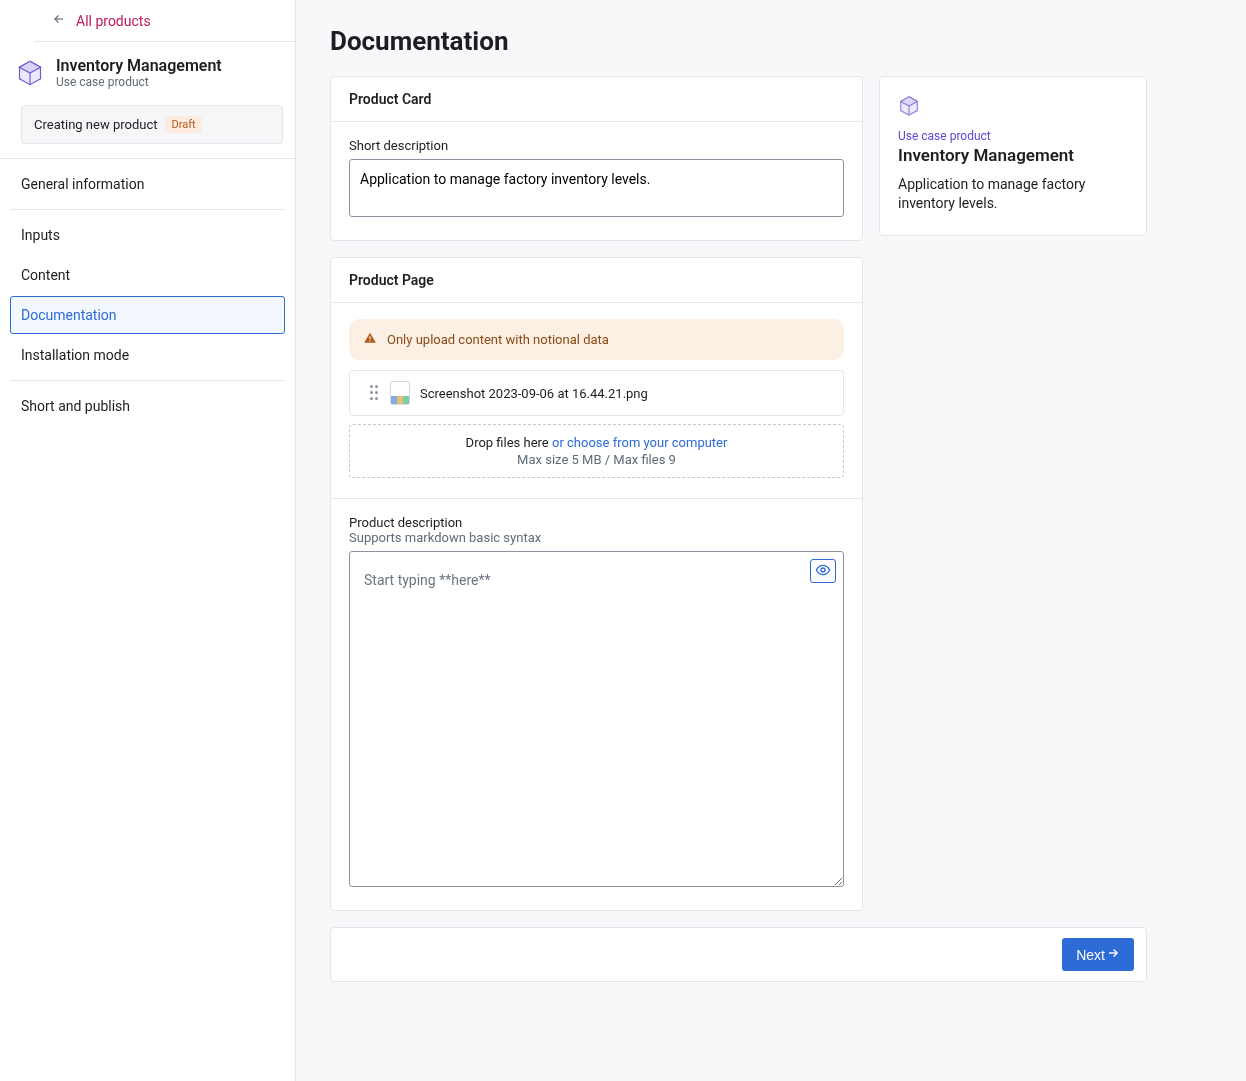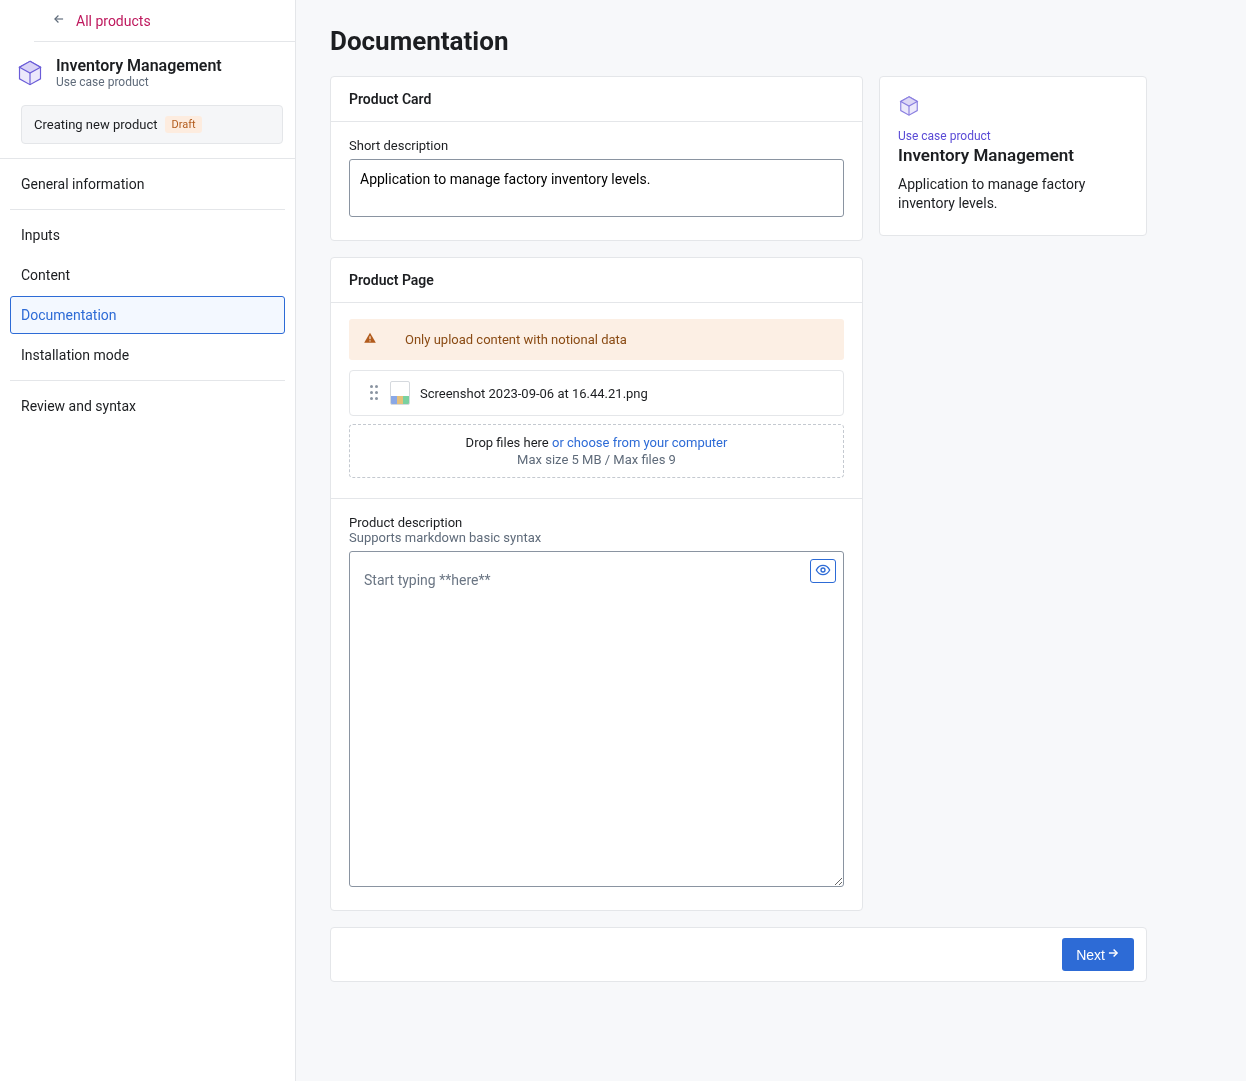--- a/index.html
+++ b/index.html
@@ -150,25 +150,25 @@
     resize: none;
     line-height: 1.3;
   }
 
   
   .card-body.section-sep {
     border-bottom: 1px solid #e4e6e9;
   }
   .warning-banner {
     background: #fcefe4;
-    border-radius: 3px;
+    border-radius: 11px;
     padding: 12px 14px;
     display: flex;
     align-items: center;
-    gap: 28px;
+    gap: 10px;
     color: #8a4b14;
     font-size: 13px;
     margin-bottom: 10px;
   }
   .warning-banner svg { width:14px; height:14px; fill:#b25b1c; flex:0 0 14px; }
 
   .file-row {
     border: 1px solid #e4e6e9;
     border-radius: 4px;
     padding: 10px 20px;
@@ -306,21 +306,21 @@
     </div>
 
     <nav class="nav">
       <div class="nav-item">General information</div>
       <div class="nav-divider"></div>
       <div class="nav-item">Inputs</div>
       <div class="nav-item">Content</div>
       <div class="nav-item active">Documentation</div>
       <div class="nav-item">Installation mode</div>
       <div class="nav-divider"></div>
-      <div class="nav-item">Review and syntax</div>
+      <div class="nav-item">Short and publish</div>
     </nav>
   </aside>
 
   <main class="main">
     <h1 class="page-title">Documentation</h1>
 
     <div class="columns">
       <div class="col-left">
 
         <section class="card">

